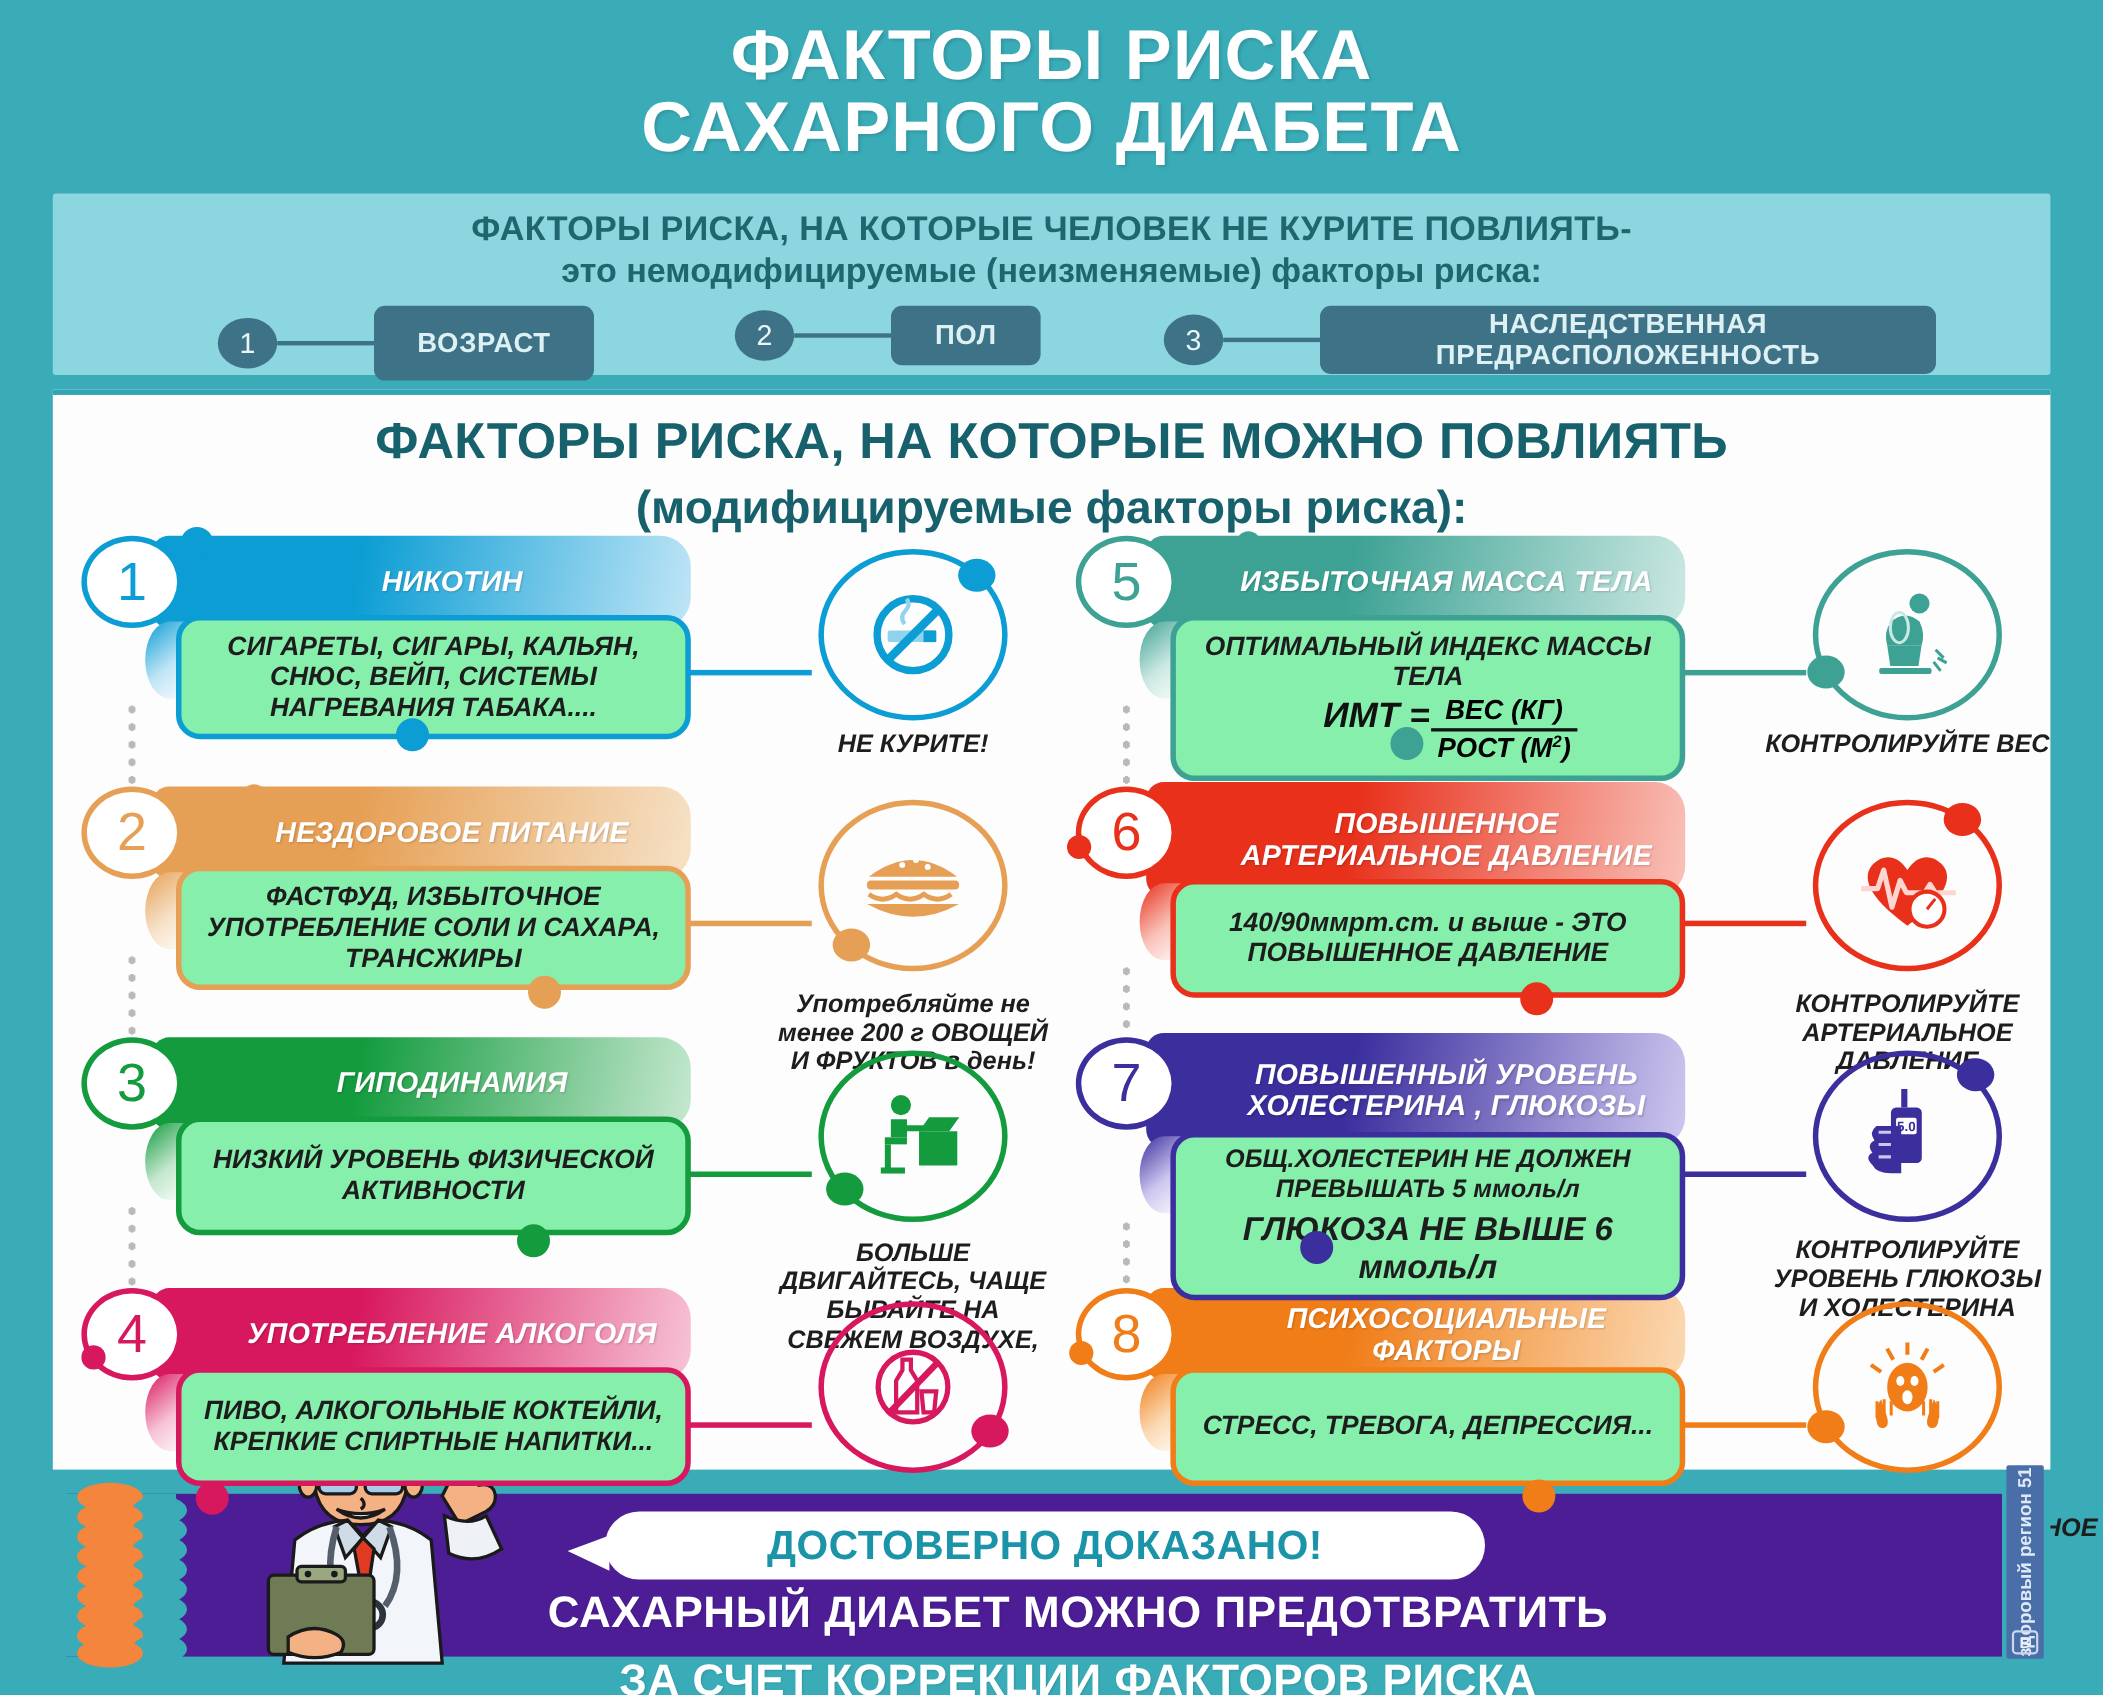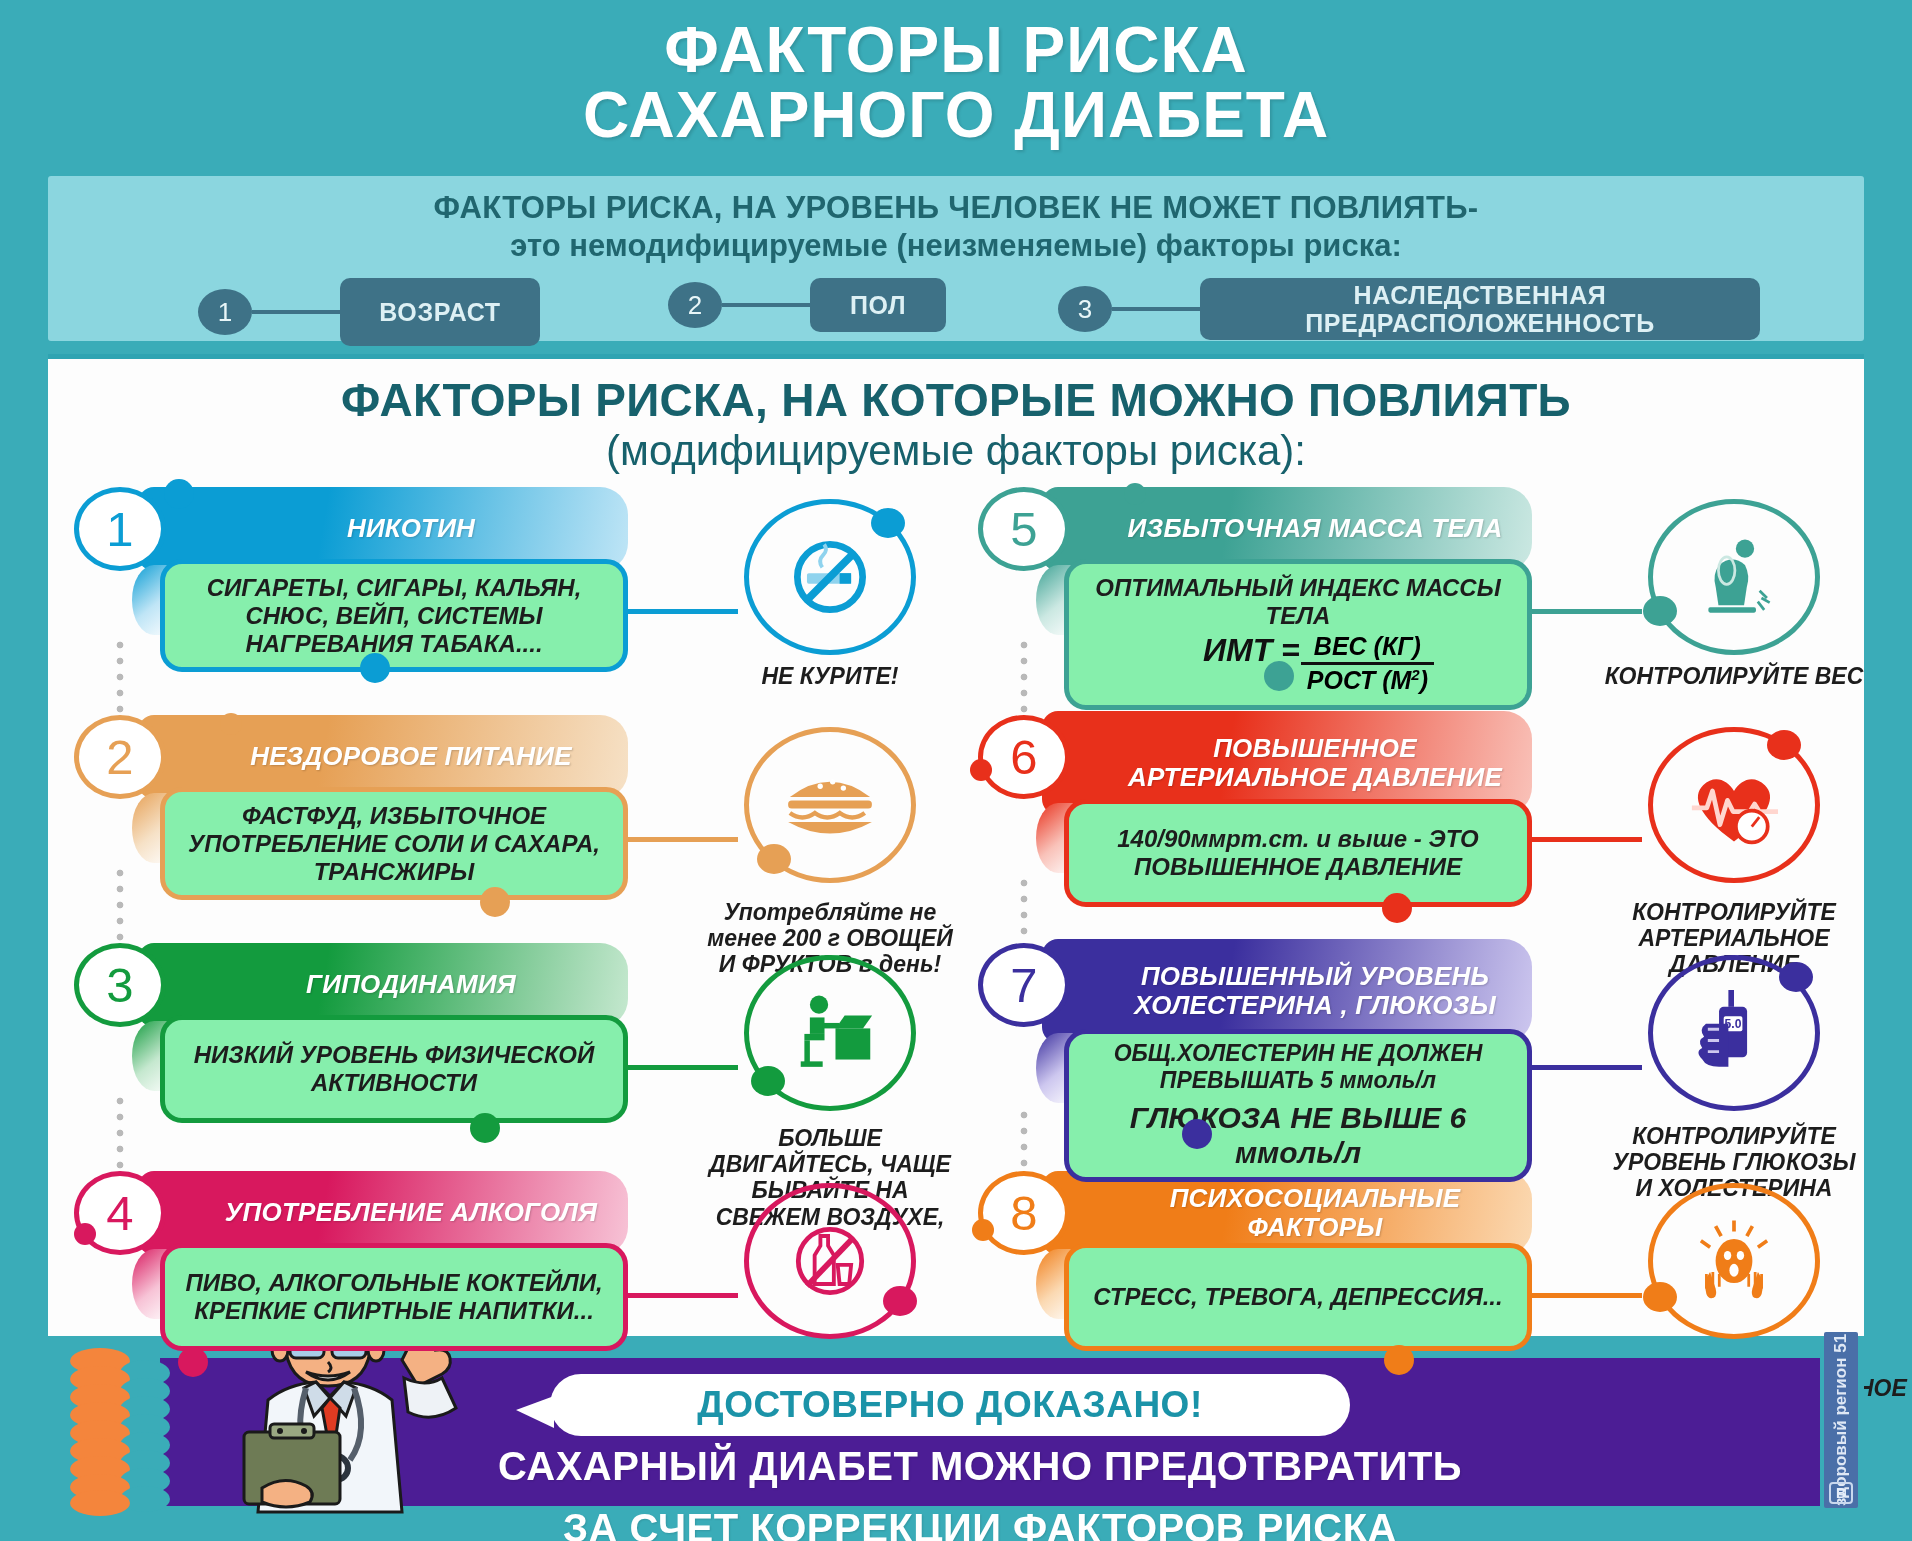--- a/index.html
+++ b/index.html
@@ -75,22 +75,22 @@
     background: #fdfdfd;
     border-top: 5px solid #2fa4b2;
   }
   .mod-h1 {
     text-align: center; color: #17616c;
     font-weight: bold; font-size: 46px;
     margin-top: 14px; letter-spacing: .3px;
   }
   .mod-h2 {
     text-align: center; color: #17616c;
-    font-weight: normal; font-size: 42px;
-    margin-top: 0;
+    font-weight: bold; font-size: 42px;
+    margin-top: 10px;
   }
 
   
   .col { position: absolute; top: 122px; width: 900px; }
   .col-left  { left: 12px; }
   .col-right { left: 916px; }
 
   .card { position: relative; height: 228px; }
 
   .spine {
@@ -290,21 +290,21 @@
 <body>
 
 <div id="poster">
 
   <div class="title-block">
     <div class="title-line">ФАКТОРЫ РИСКА</div>
     <div class="title-line">САХАРНОГО ДИАБЕТА</div>
   </div>
 
   <div class="nonmod">
-    <div class="nonmod-h1">ФАКТОРЫ РИСКА, НА УРОВЕНЬ ЧЕЛОВЕК НЕ МОЖЕТ ПОВЛИЯТЬ-</div>
+    <div class="nonmod-h1">ФАКТОРЫ РИСКА, НА КОТОРЫЕ ЧЕЛОВЕК НЕ КУРИТЕ ПОВЛИЯТЬ-</div>
     <div class="nonmod-h2">это немодифицируемые (неизменяемые) факторы риска:</div>
     <div class="chips">
 
       <div class="chip-group" style="left:150px;">
         <div class="chip-num">1</div>
         <div class="chip-line" style="width:88px;"></div>
         <div class="chip-box" style="width:200px;height:68px;">ВОЗРАСТ</div>
       </div>
 
       <div class="chip-group" style="left:620px;">

